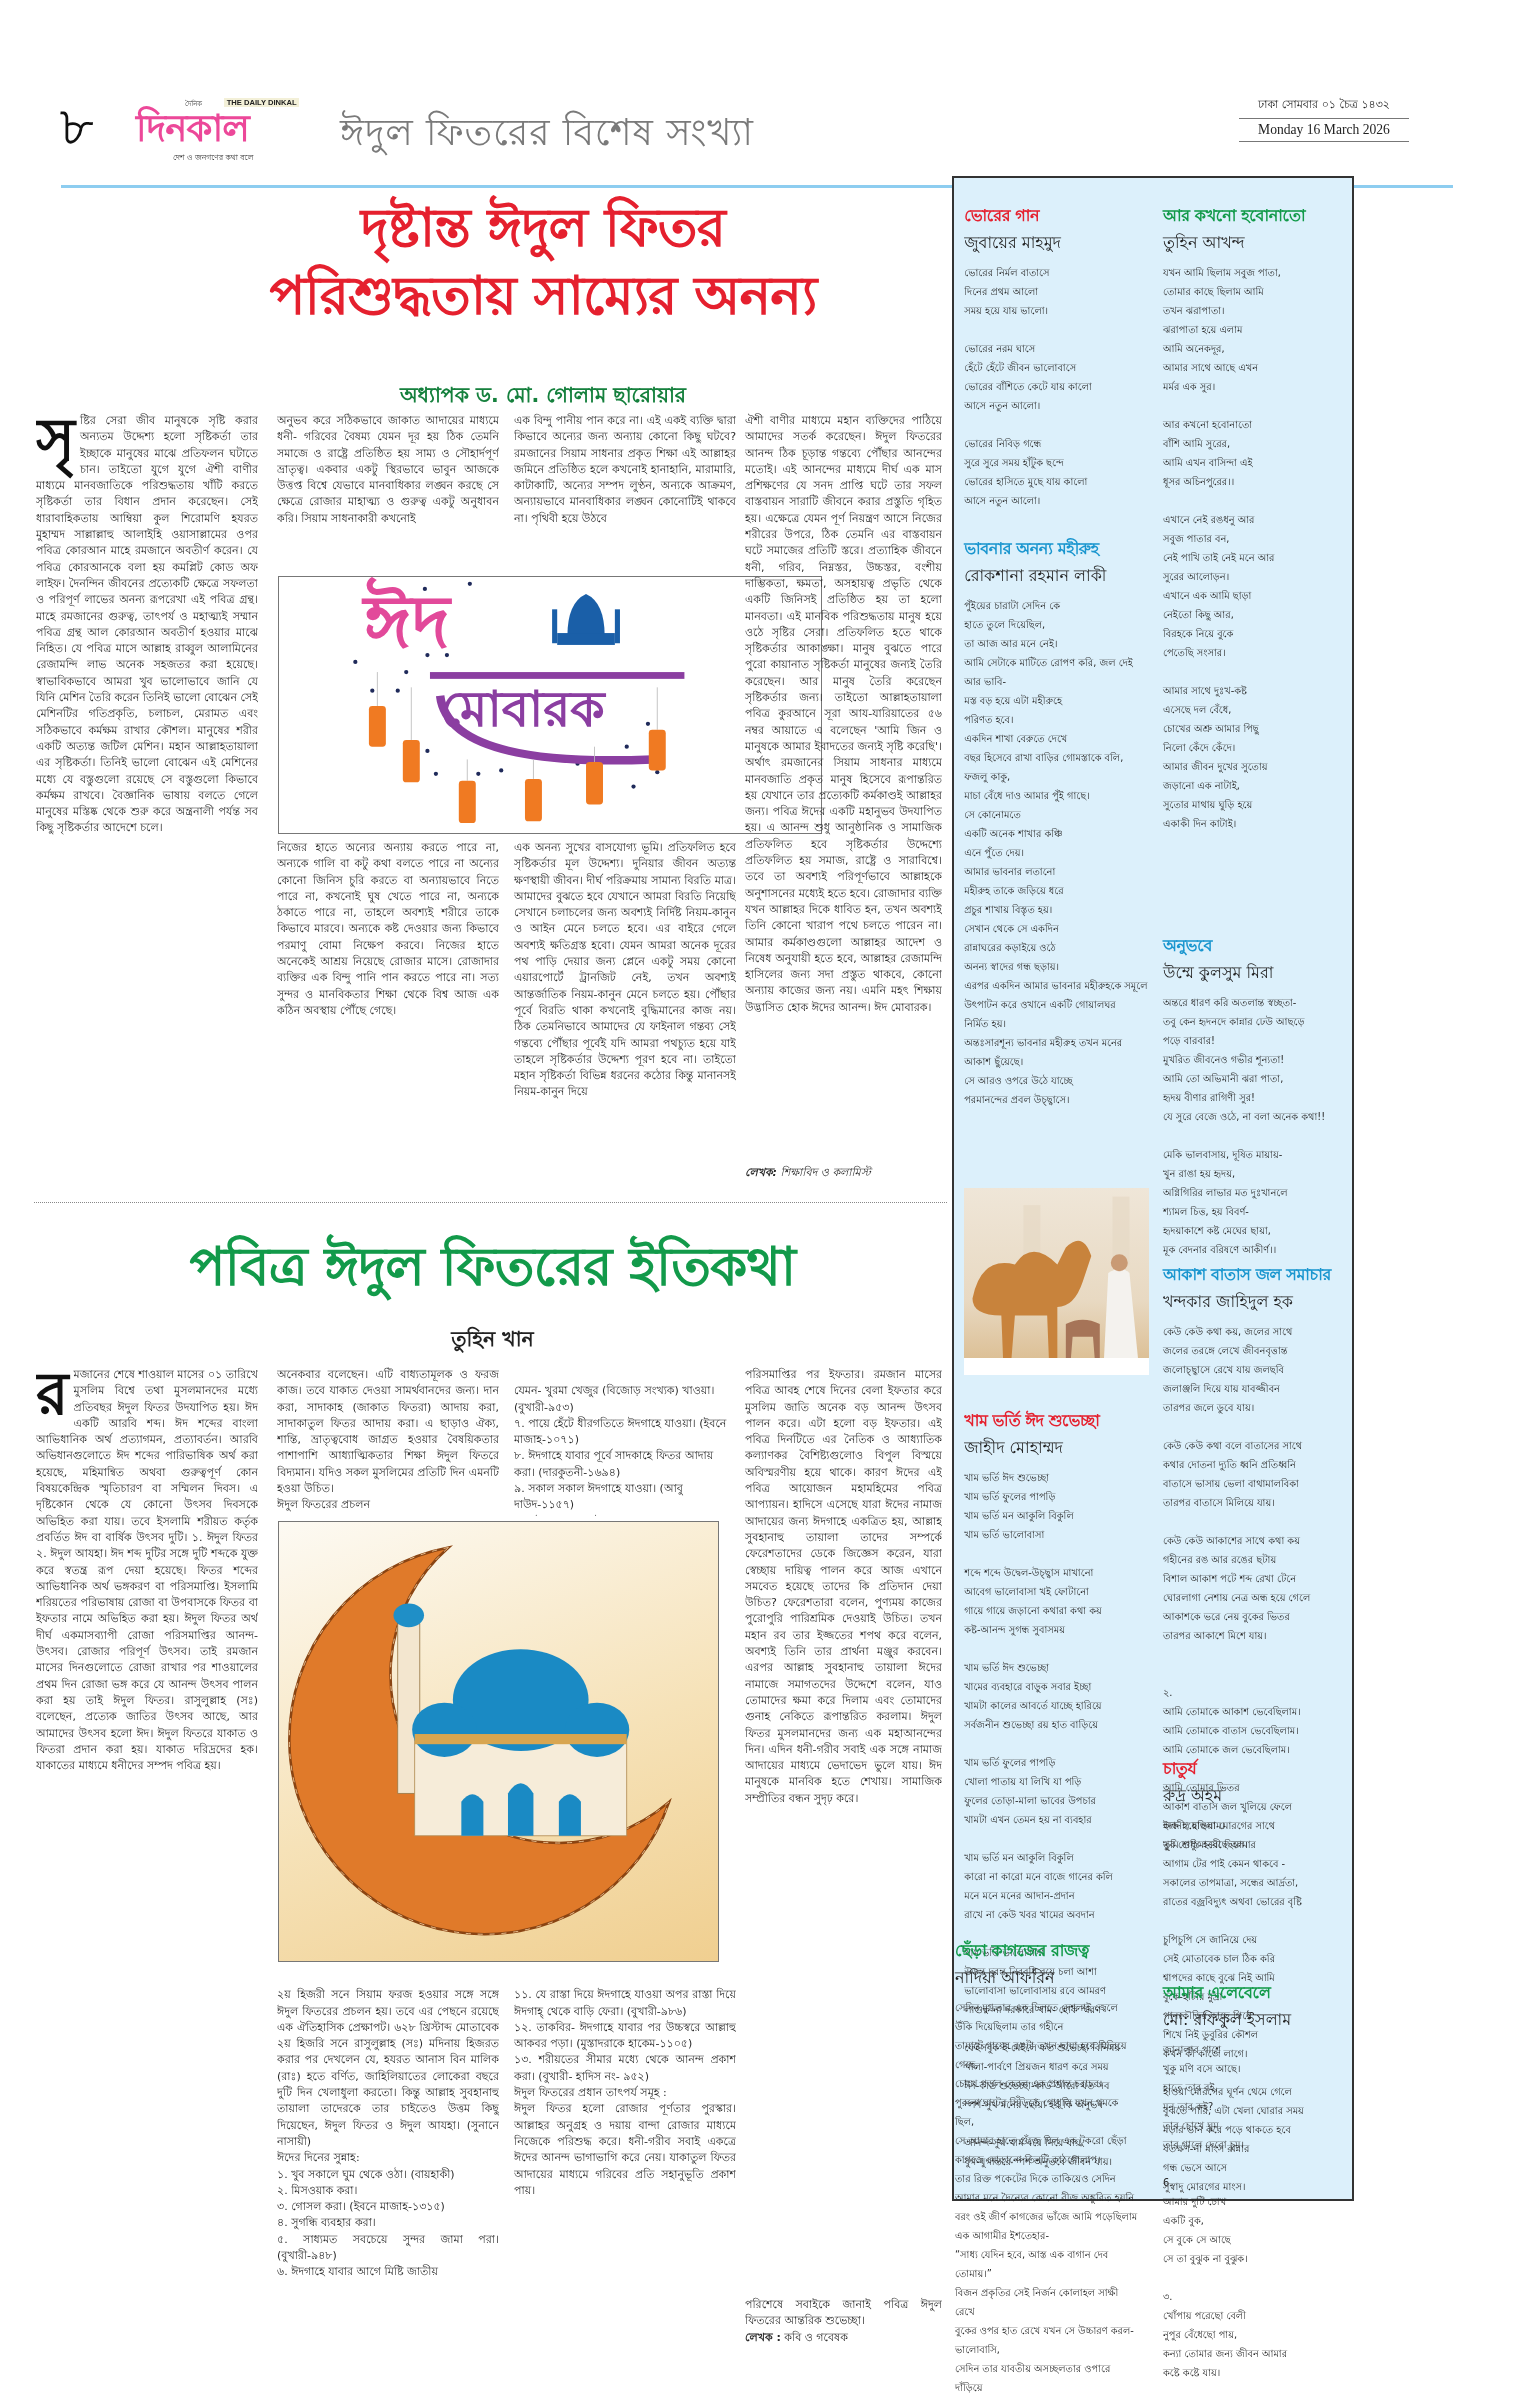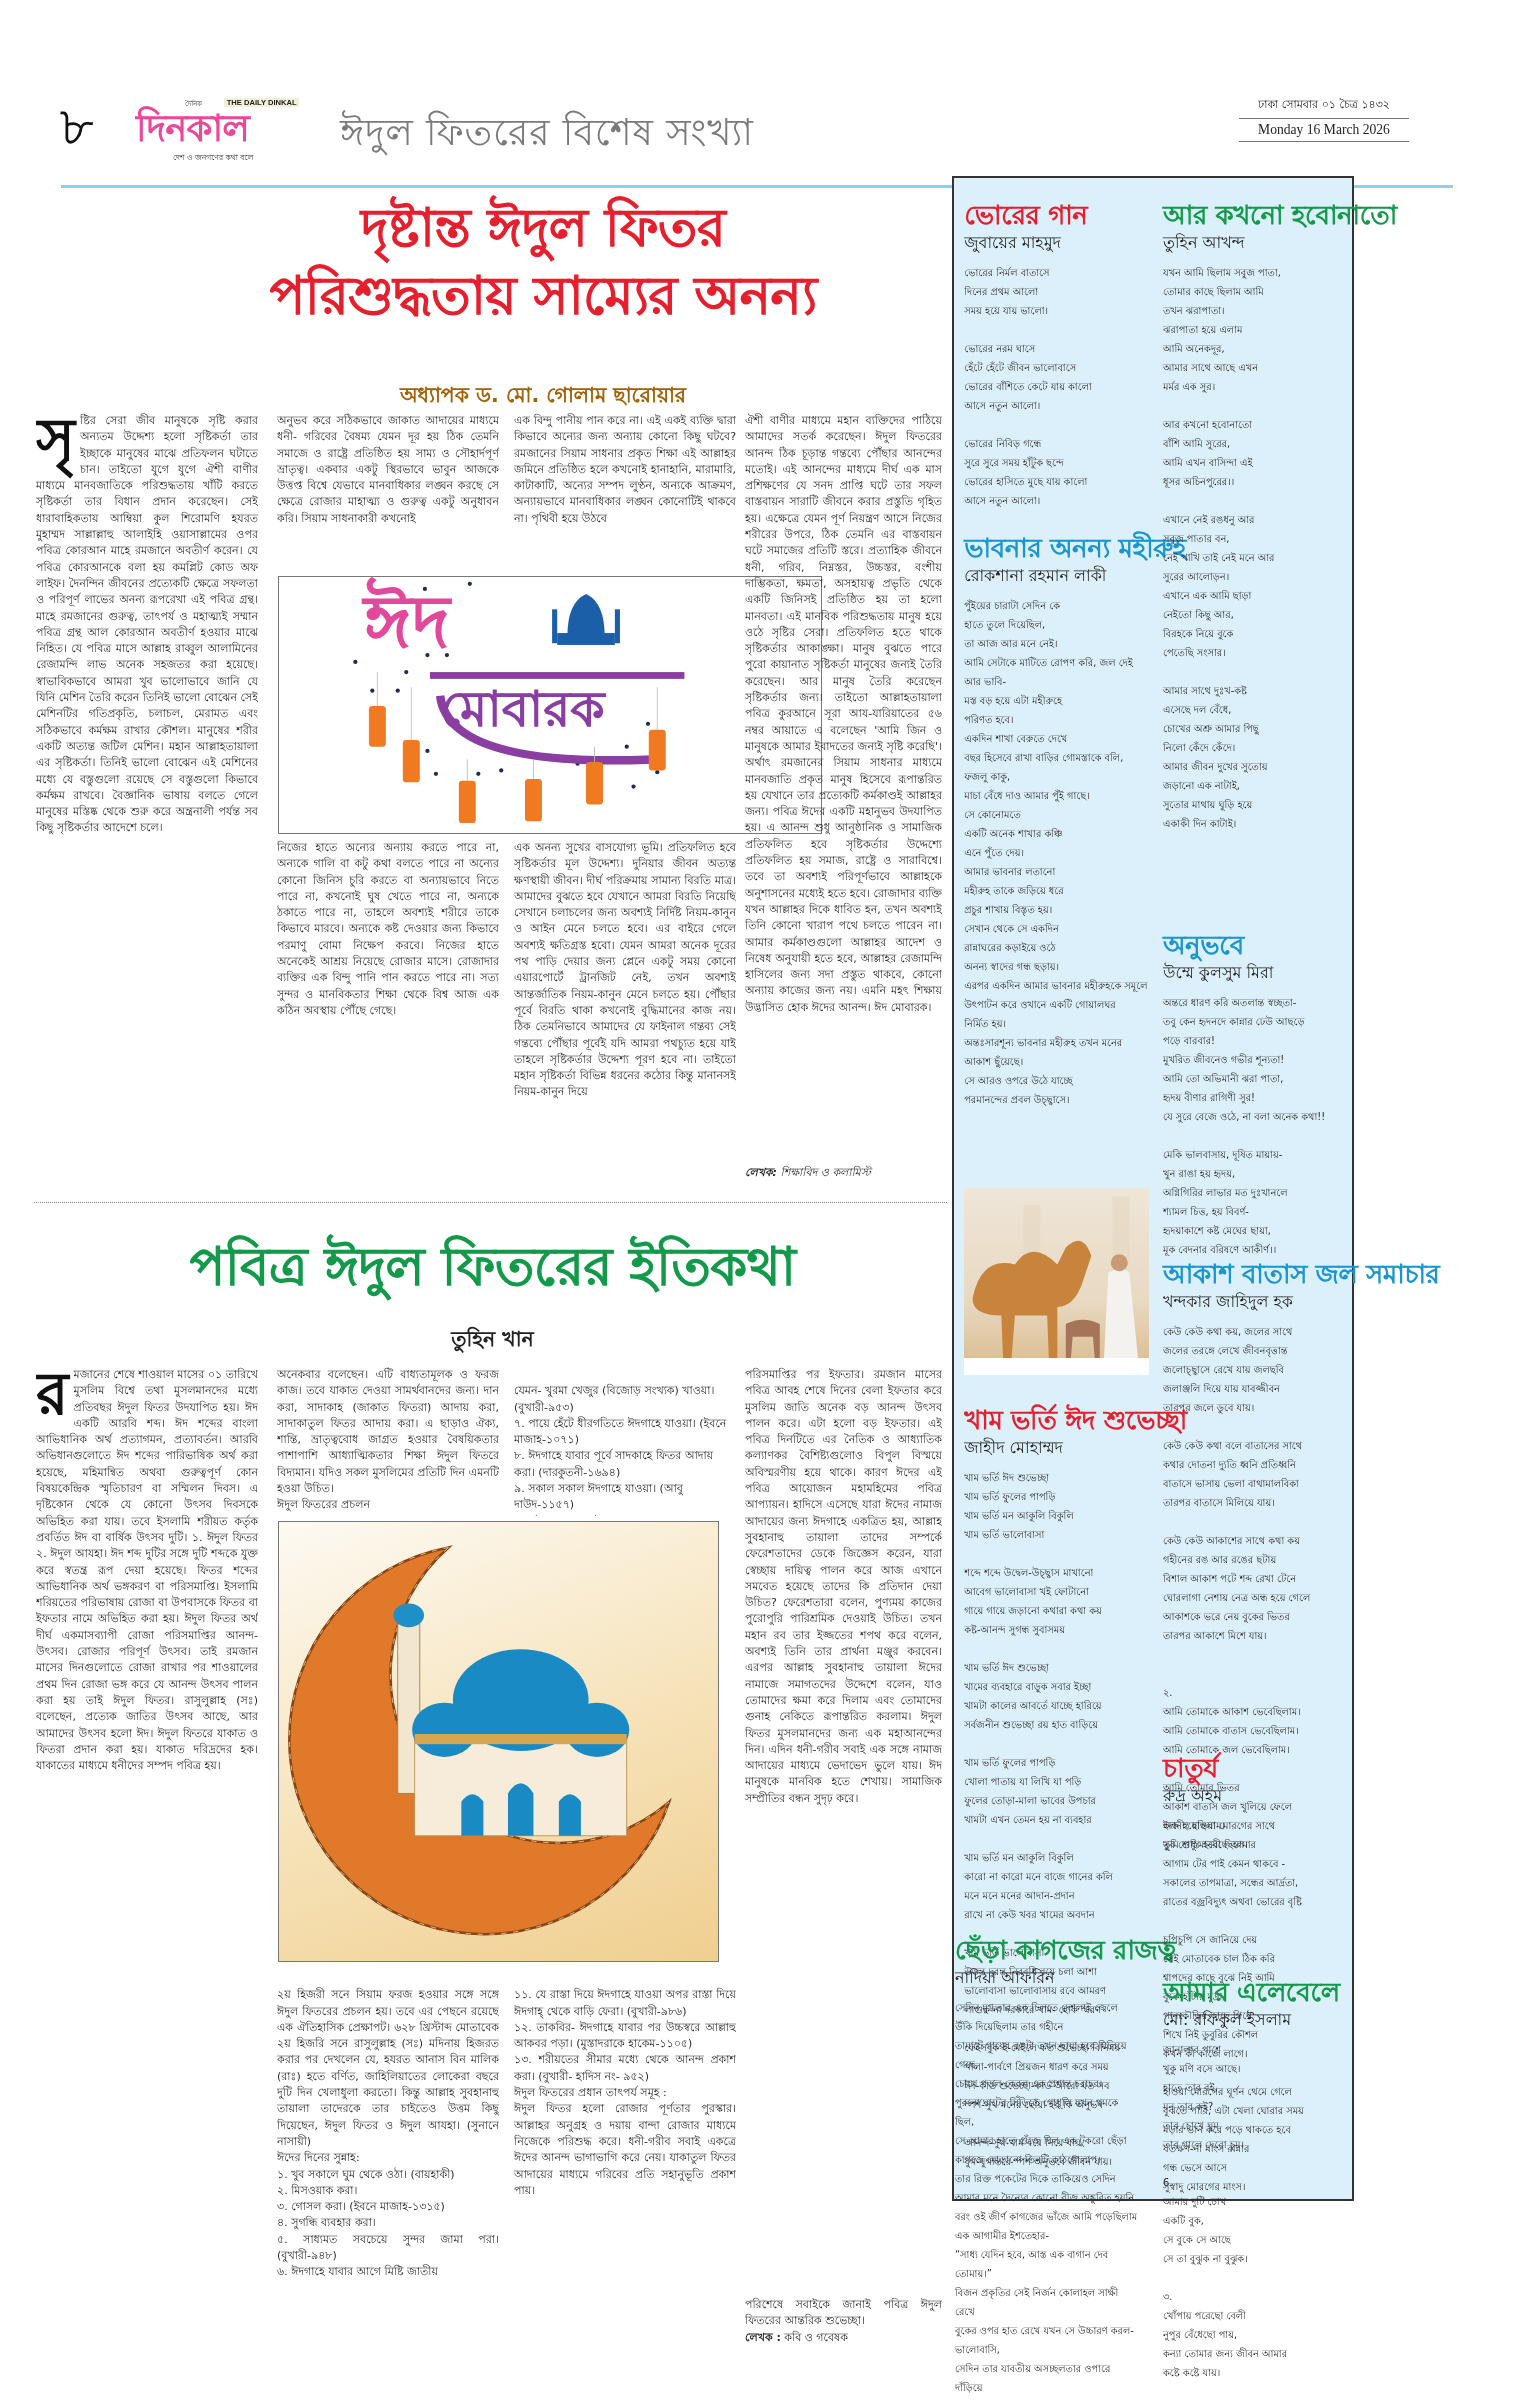--- a/index.html
+++ b/index.html
@@ -15,38 +15,38 @@
   .logo .bn-name { position: absolute; left: 0; top: 6.8px; font-size: 37px; font-weight: bold; color: #ec4899; letter-spacing: -0.8px; line-height: 48px; }
   .logo .tagline { position: absolute; left: 37px; top: 53px; font-size: 7.6px; color: #333; }
   .special-title { position: absolute; left: 306px; top: 10.2px; font-size: 37px; color: #7a7a7a; font-weight: 300; letter-spacing: 0.8px; }
   .date-box { position: absolute; right: 85px; top: 0; width: 170px; text-align: center; }
   .date-box .bn-date { font-size: 11px; color: #222; padding: 3.4px 0 2.5px; border-bottom: 1.7px solid #777; }
   .date-box .en-date { font-family: "Liberation Serif", serif; font-size: 13.6px; color: #222; padding: 3.4px 0 2.5px; border-bottom: 1.7px solid #777; }
   .header-rule { position: absolute; left: 61px; top: 185px; width: 1392px; height: 3.4px; background: #8dcdf0; }
 
   
   .headline1 { position: absolute; left: 161px; top: 194px; width: 764px; text-align: center; color: #e5202e; font-weight: bold; font-size: 53px; line-height: 68px; letter-spacing: -0.8px; }
-  .byline1 { position: absolute; left: 161px; top: 380px; width: 764px; text-align: center; font-size: 20.4px; font-weight: bold; color: #a16207; }
+  .byline1 { position: absolute; left: 161px; top: 380px; width: 764px; text-align: center; font-size: 20.4px; font-weight: bold; color: #15803d; }
 
   .col { position: absolute; font-size: 11px; line-height: 16.3px; text-align: justify; color: #2a2a2a; overflow: hidden; }
   .drop { float: left; font-size: 59px; line-height: 49px; font-weight: bold; margin: 1.7px 5.1px 0 0; color: #111; }
 
   .eid-graphic { position: absolute; left: 278px; top: 576px; width: 544px; height: 258px; border: 0.8px solid #777; background: #fff; overflow: hidden; }
 
   .article1-rule { position: absolute; left: 34px; top: 1202px; width: 913px; border-top: 1.7px dotted #888; }
 
   
   .headline2 { position: absolute; left: 34px; top: 1233px; width: 917px; text-align: center; color: #129a4a; font-weight: bold; font-size: 53px; line-height: 68px; letter-spacing: -0.8px; }
   .byline2 { position: absolute; left: 34px; top: 1324px; width: 917px; text-align: center; font-size: 20.4px; font-weight: bold; color: #222; }
   .mosque-graphic { position: absolute; left: 278px; top: 1521px; width: 441px; height: 441px; border: 0.8px solid #777; overflow: hidden; background: linear-gradient(160deg, #fdfaf3 0%, #f6e2b8 55%, #f0cf90 100%); }
 
   
   .poetry-box { position: absolute; left: 952px; top: 176px; width: 402px; height: 2025px; background: #dcf0fb; border: 2.5px solid #333; }
   .poem { position: absolute; }
-  .poem .ptitle { font-size: 26px; font-weight: bold; line-height: 27px; letter-spacing: -0.4px; white-space: nowrap; }
+  .poem .ptitle { font-size: 16px; font-weight: bold; line-height: 27px; letter-spacing: -0.4px; white-space: nowrap; }
   .poem .pauthor { font-size: 16px; line-height: 22px; color: #222; margin: 3.4px 0 8.5px; white-space: nowrap; }
   .poem .lines { font-size: 9.8px; line-height: 19px; color: #2a2a2a; white-space: pre-line; }
   .red { color: #e5202e; }
   .green { color: #129a4a; }
   .blue { color: #1a96cf; }
   .camel-img { position: absolute; left: 10.2px; top: 1010px; width: 185px; height: 187px; overflow: hidden; background: linear-gradient(180deg,#efe6d8 0%, #e8d9c2 60%, #d9b98a 100%); }
   .camel-img .caption-space { position: absolute; left: 0; bottom: 0; width: 100%; height: 17px; background: #fff; }
 </style>
 </head>
 <body>

